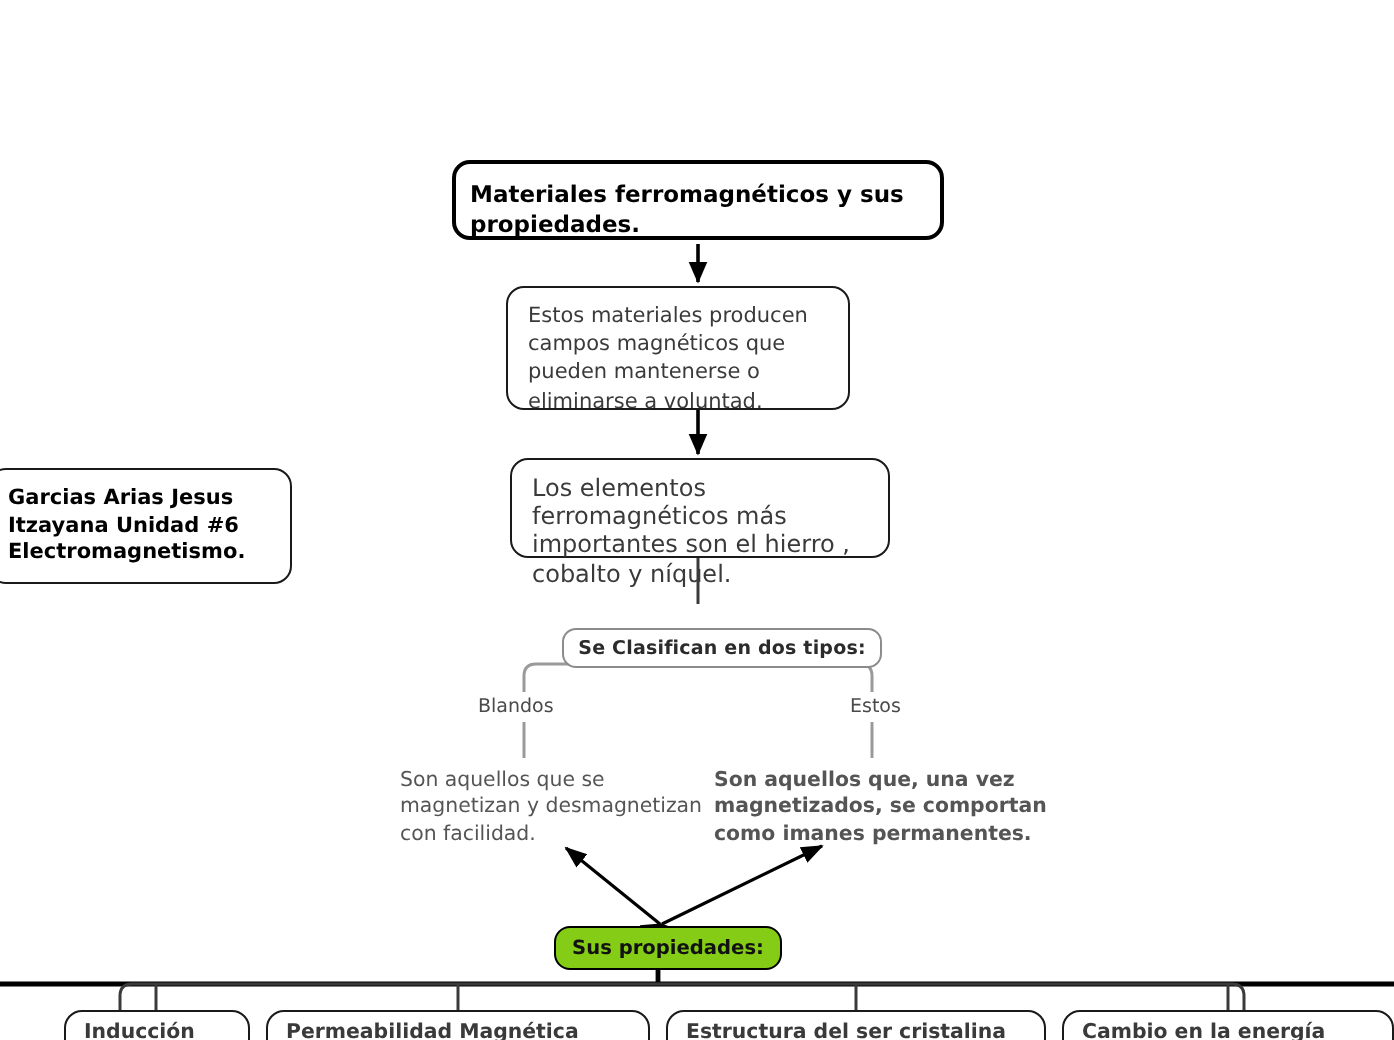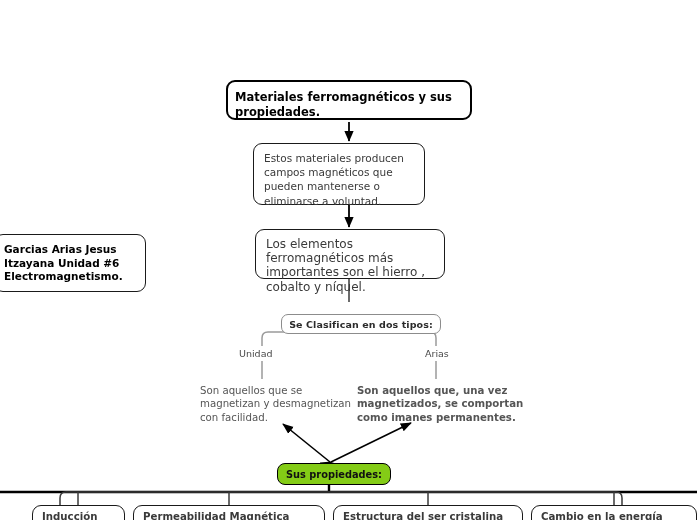--- a/index.html
+++ b/index.html
@@ -131,22 +131,22 @@
 eliminarse a voluntad.</div>
 
   <div class="node box-plain" id="desc-elementos">Los elementos ferromagnéticos más importantes son el hierro , cobalto y níquel.</div>
 
   <div class="node" id="name-card">Garcias Arias Jesus Itzayana
 Unidad #6
 Electromagnetismo.</div>
 
   <div class="node box-grey" id="clasifican">Se Clasifican en dos tipos:</div>
 
-  <div class="branch-label" id="label-blandos">Unidad</div>
-  <div class="branch-label" id="label-duros">Arias</div>
+  <div class="branch-label" id="label-blandos">Blandos</div>
+  <div class="branch-label" id="label-duros">Estos</div>
 
   <div class="leaf-text" id="text-blandos">Son  aquellos que se
 magnetizan y desmagnetizan
 con facilidad.</div>
   <div class="leaf-text" id="text-duros">Son aquellos que, una vez
 magnetizados, se comportan
 como imanes permanentes.</div>
 
   <div class="node" id="propiedades">Sus propiedades:</div>
 

